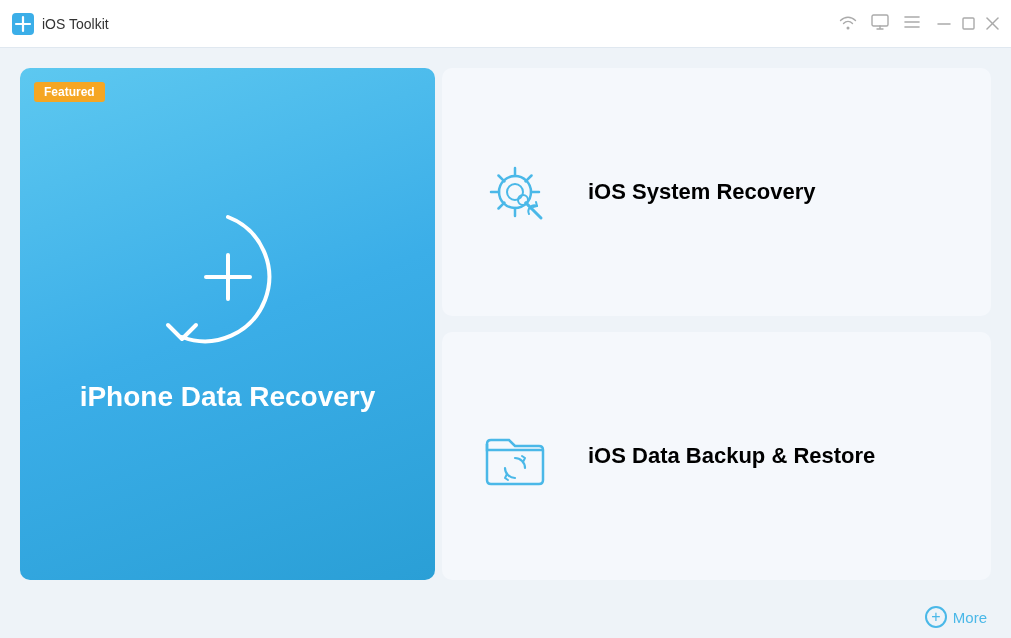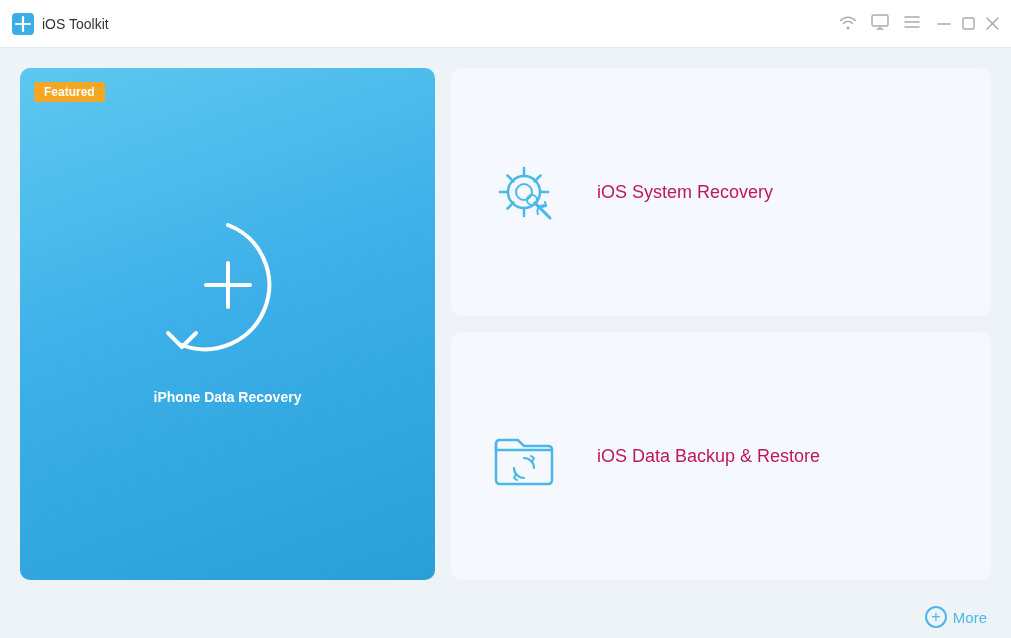--- a/index.html
+++ b/index.html
@@ -65,21 +65,21 @@
       flex: 1;
       display: flex;
       flex-direction: column;
       background: #eef3f8;
       padding: 20px;
       gap: 16px;
     }
 
     .cards-grid {
       display: flex;
-      gap: 16px;
+      gap: 7px;
       flex: 1;
     }
 
     
     .card-featured {
       flex: 0 0 415px;
       background: linear-gradient(160deg, #5dc8f0 0%, #3baee8 50%, #2a9fd6 100%);
       border-radius: 10px;
       display: flex;
       flex-direction: column;
@@ -103,21 +103,21 @@
     }
 
     .recovery-icon {
       width: 160px;
       height: 160px;
       margin-bottom: 24px;
     }
 
     .card-featured-title {
       color: #ffffff;
-      font-size: 14px;
+      font-size: 28px;
       font-weight: 600;
       margin-bottom: 29px;
       text-align: left;
     }
 
     .card-featured-desc {
       color: rgba(255,255,255,0.92);
       font-size: 14px;
       text-align: center;
       line-height: 1.6;
@@ -153,23 +153,23 @@
       justify-content: center;
     }
 
     .card-small-text {
       display: flex;
       flex-direction: column;
       gap: 8px;
     }
 
     .card-small-title {
-      color: #be185d;
-      font-size: 18px;
-      font-weight: 400;
+      color: #000000;
+      font-size: 22px;
+      font-weight: 700;
     }
 
     .card-small-desc {
       color: #888;
       font-size: 13px;
       line-height: 1.5;
     }
 
     
     .bottom-bar {

